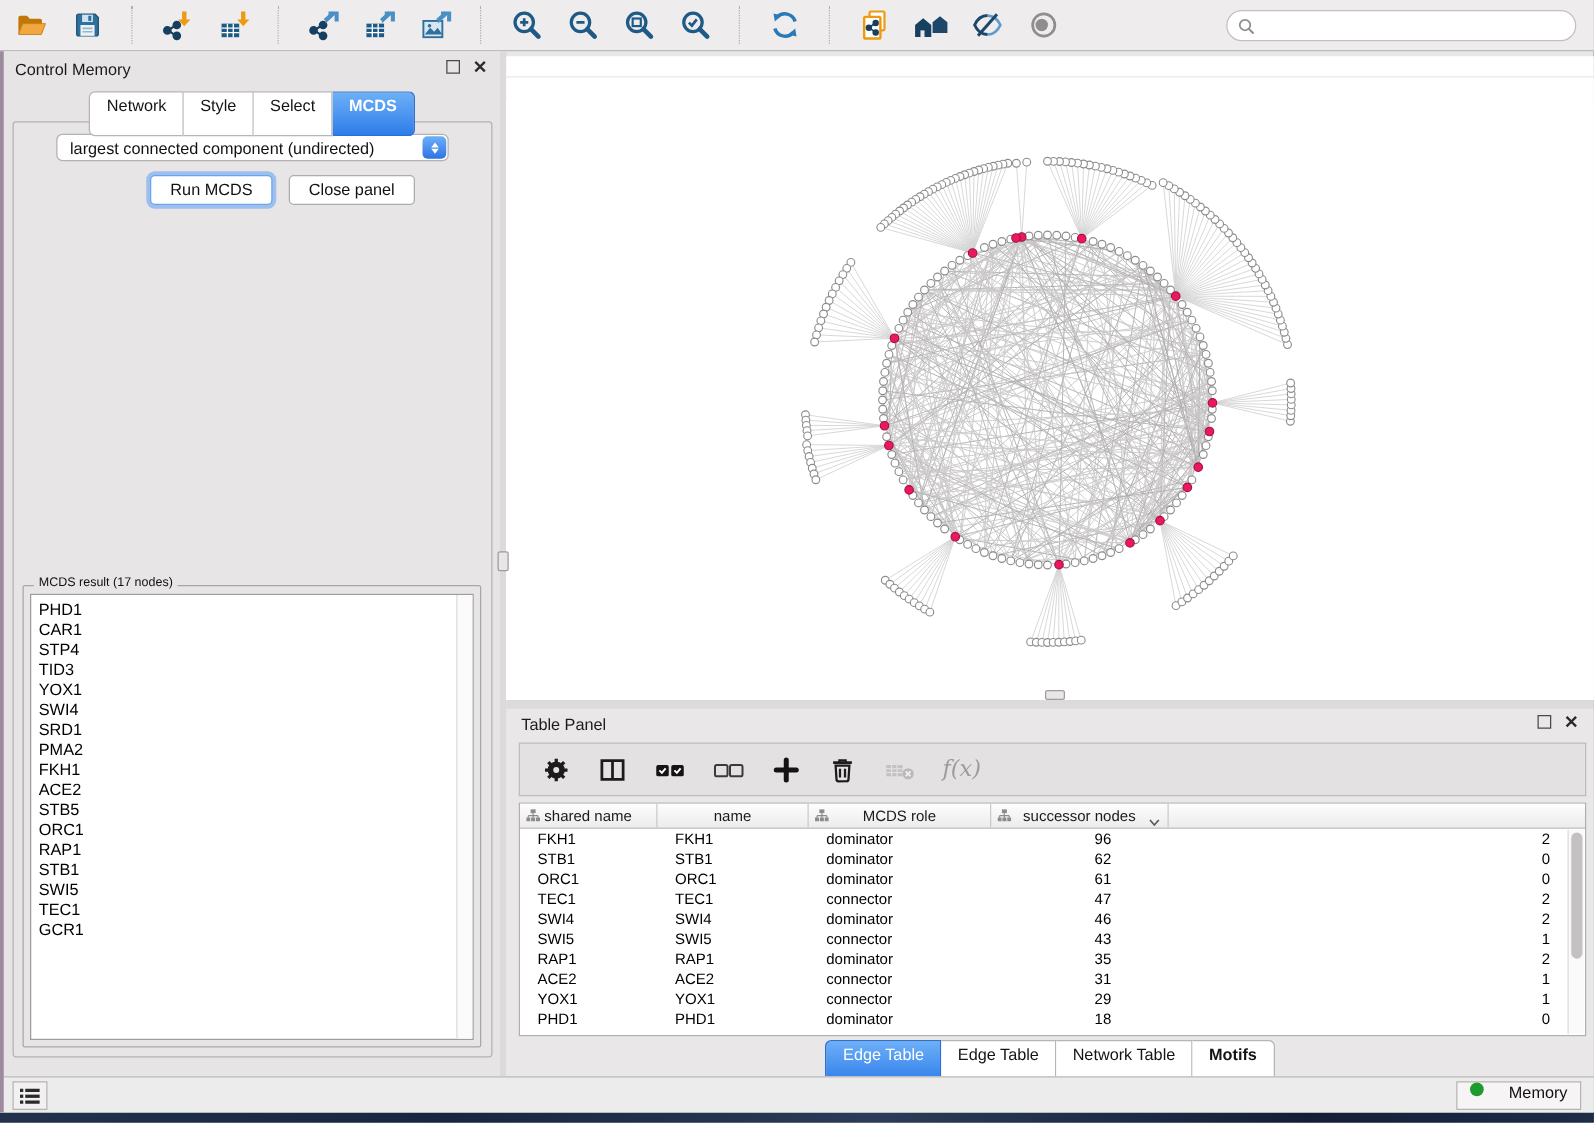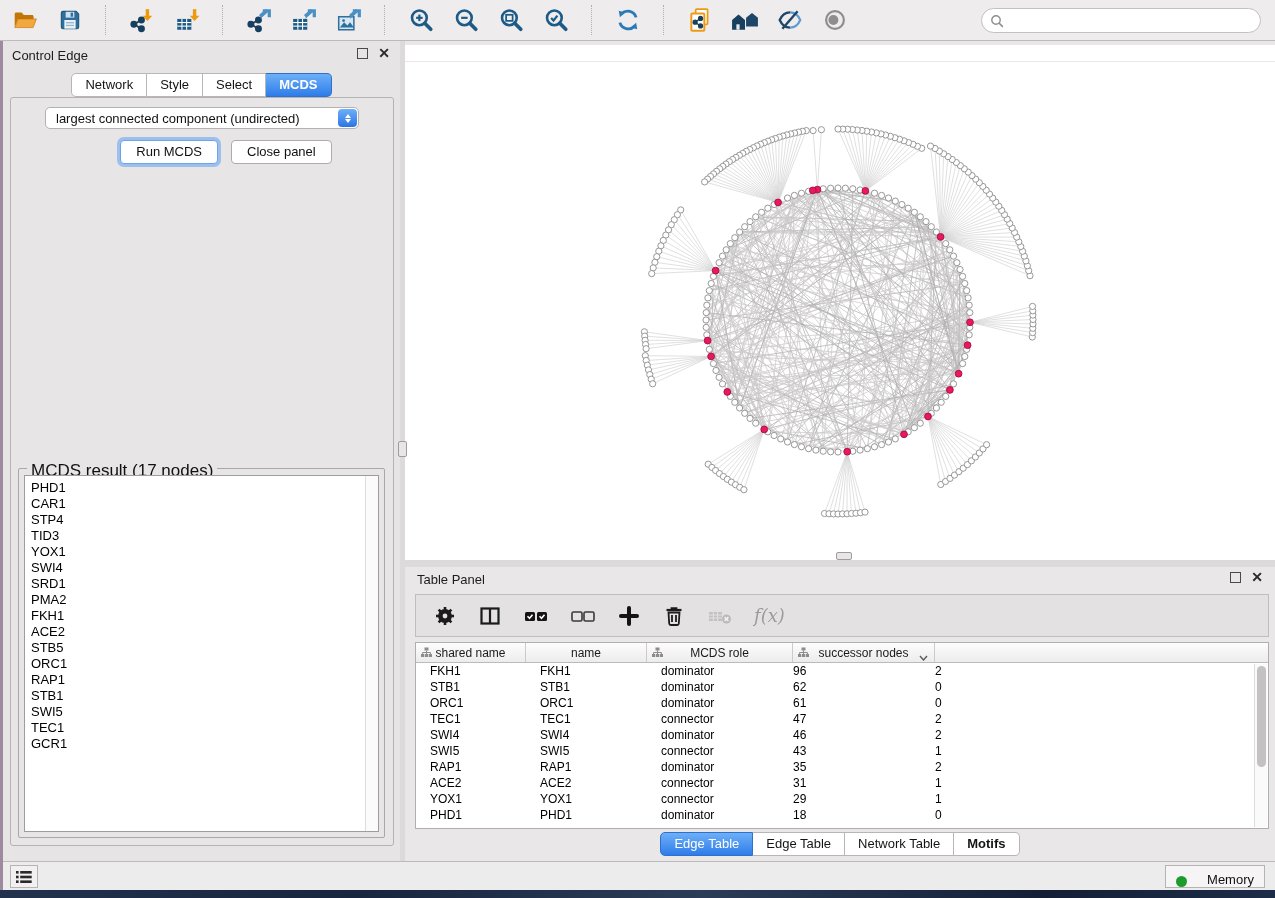--- a/index.html
+++ b/index.html
@@ -22,21 +22,21 @@
   .left-strip { position:absolute; left:0; top:41px; bottom:0; width:3px; background:#9d8a9e; z-index:5; }
 
   
   .control-panel { position:absolute; left:3px; top:41px; width:397px; height:820px; background:#e6e4e4; }
   .cp-header { position:relative; height:27px; }
   .cp-title { position:absolute; left:9px; top:7px; font-size:13px; color:#1c1c1c; }
   .panel-icons { position:absolute; right:10px; top:7px; display:flex; gap:10px; align-items:center; }
   .float-icon { width:11px; height:11px; border:1.6px solid #4a4a4a; display:inline-block; }
   .close-icon { font-size:14px; font-weight:bold; color:#2a2a2a; line-height:11px; }
   .seg-row { position:absolute; left:0; right:0; top:32px; display:flex; justify-content:center; z-index:2; }
-  .seg-tab { background:#fff; border:1px solid #b7b5b5; border-left:none; padding:3px 13px 4px;
+  .seg-tab { background:#fff; border:1px solid #b7b5b5; border-left:none; padding:3px 13px 16px;
     font-size:13px; color:#141414; }
   .seg-tab.first { border-left:1px solid #b7b5b5; border-radius:5px 0 0 5px; }
   .seg-tab.last  { border-radius:0 5px 5px 0;font-weight:bold; }
   .seg-tab.active { background:linear-gradient(#6db0f8,#2e7ce9); border-color:#2e6fd0; color:#fff; }
   .cp-box { position:absolute; left:7px; right:6px; top:56px; height:749px; background:#e7e5e5;
     border:1px solid #b4b2b2; border-radius:3px; }
   .opt-label { text-align:center; margin-top:20px; font-size:13px; color:#111; }
   .select { position:relative; margin:9px auto 0; width:314px; height:22px; background:#fff;
     border:1px solid #b3b1b1; border-radius:5px; font-size:13px; color:#111;
     display:flex; align-items:center; padding-left:10px; }
@@ -46,21 +46,21 @@
   .chev { width:0; height:0; border-left:3.5px solid transparent; border-right:3.5px solid transparent; }
   .chev.up { border-bottom:4.5px solid #fff; }
   .chev.dn { border-top:4.5px solid #fff; }
   .btn-row { display:flex; justify-content:center; gap:13px; margin-top:11px; }
   .push-btn { background:#fff; border:1px solid #ادад; border:1px solid #adabab; border-radius:4px;
     font-size:13px; color:#111; padding:3px 15px 4px; }
   .push-btn.focus { box-shadow:0 0 0 3px rgba(98,158,245,.55); border-color:#6aa4ec;margin-left:48px; }
   .group-box { position:absolute; left:7px; right:8px; top:370px; bottom:7px;
     border:1px solid #a9a7a7; border-radius:2px; }
   .group-legend { position:absolute; left:8px; top:-8px; background:#e7e5e5; padding:0 4px;
-    font-size:17px; color:#111; }
+    font-size:10px; color:#111; }
   .mcds-list { position:absolute; left:5px; right:5px; top:6px; bottom:5px; background:#fff;
     border:1px solid #9e9c9c; overflow:hidden; }
   .mcds-item { font-size:13px; line-height:16px; padding-left:6px; color:#000; }
   .mcds-scroll { position:absolute; right:0; top:0; bottom:0; width:13px; background:#fbfbfb; border-left:1px solid #dedcdc; }
 
   
   .v-divider { position:absolute; left:400px; top:41px; width:5px; bottom:29px; background:#dcdada; }
   .v-grip { position:absolute; left:398px; top:441px; width:9px; height:16px; background:#e8e6e6;
     border:1px solid #9e9c9c; border-radius:2px; z-index:3; }
   .h-divider { position:absolute; left:405px; right:0; top:560px; height:7px; background:#dcdada; }
@@ -86,32 +86,32 @@
   .table-box { position:absolute; left:10px; right:6px; top:75px; height:187px; background:#fff;
     border:1px solid #b0aeae; }
   .t-head { display:flex; height:20px; background:linear-gradient(#fdfdfd,#ececec); border-bottom:1px solid #bcbaba; }
   .th { position:relative; display:flex; align-items:center; justify-content:center; gap:4px;
     border-right:1px solid #cccaca; font-size:12px; color:#1a1a1a; }
   .th .h-icn { position:absolute; left:5px; top:4px; }
   .th .sort { position:absolute; right:6px; top:7px; }
   .t-body { position:relative; }
   .tr { display:flex; height:16px; }
   .td { font-size:12px; line-height:16px; color:#000; padding-left:14px; white-space:nowrap; overflow:hidden; }
-  .td.num { text-align:left; padding-right:46px; padding-left:0; }
+  .td.num { text-align:right; padding-right:46px; padding-left:0; }
   .t-scroll { position:absolute; right:1px; top:21px; bottom:1px; width:13px; background:#fafafa; border-left:1px solid #dcdcdc; }
   .t-thumb { position:absolute; left:1.5px; right:1.5px; top:2px; height:62%; background:#c3c1c1; border-radius:5px; }
   .tp-tabs { position:absolute; left:0; right:0; top:265px; display:flex; justify-content:center; }
 
   
   .status-bar { position:absolute; left:0; right:0; bottom:0; height:29px; background:#ececec;
     border-top:1px solid #bcbaba; }
   .list-btn { position:absolute; left:10px; top:3px; width:28px; height:23px; background:#f2f0f0;
     border:1px solid #b5b3b3; display:flex; align-items:center; justify-content:center; }
   .memory-btn { position:absolute; right:10px; top:3px; height:23px; background:#f6f4f4;
-    border:1px solid #b5b3b3; display:flex; align-items:flex-end; gap:20px; padding:0 10px; font-size:13px; color:#111; }
+    border:1px solid #b5b3b3; display:flex; align-items:flex-start; gap:20px; padding:0 10px; font-size:13px; color:#111; }
   .mem-dot { width:11px; height:11px; border-radius:50%; }
 </style>
 </head>
 <body>
 
 <div class="window">
 
   <div class="toolbar">
     <div class="tb-groups">
         <div class="tb-btn">
@@ -333,21 +333,21 @@
           </svg>
       </span>
       <input placeholder="" style="">
     </div>
   </div>
 
   <div class="left-strip"></div>
 
   <div class="control-panel">
     <div class="cp-header">
-      <span class="cp-title">Control Edge</span>
+      <span class="cp-title">Control Memory</span>
       <span class="panel-icons">
         <span class="float-icon"></span>
         <span class="close-icon">✕</span>
       </span>
     </div>
     <div class="seg-row">
         <div class="seg-tab first">Network</div>
         <div class="seg-tab">Style</div>
         <div class="seg-tab">Select</div>
         <div class="seg-tab last active">MCDS</div>

